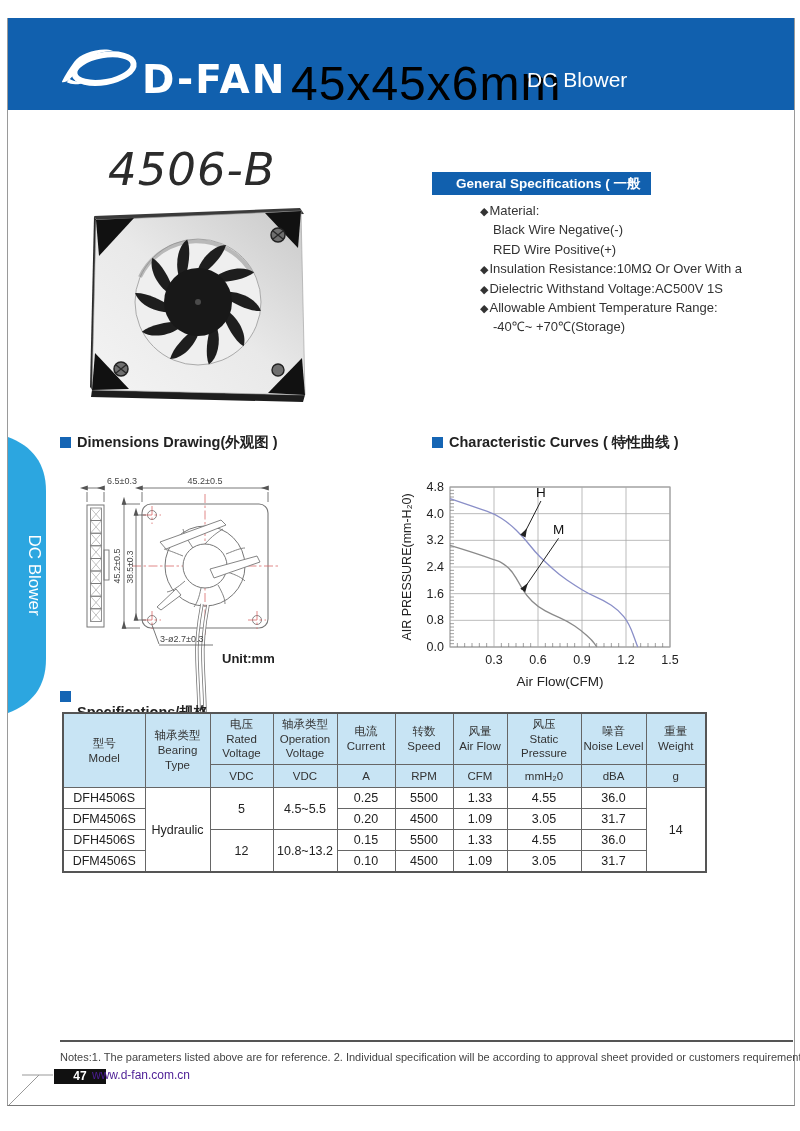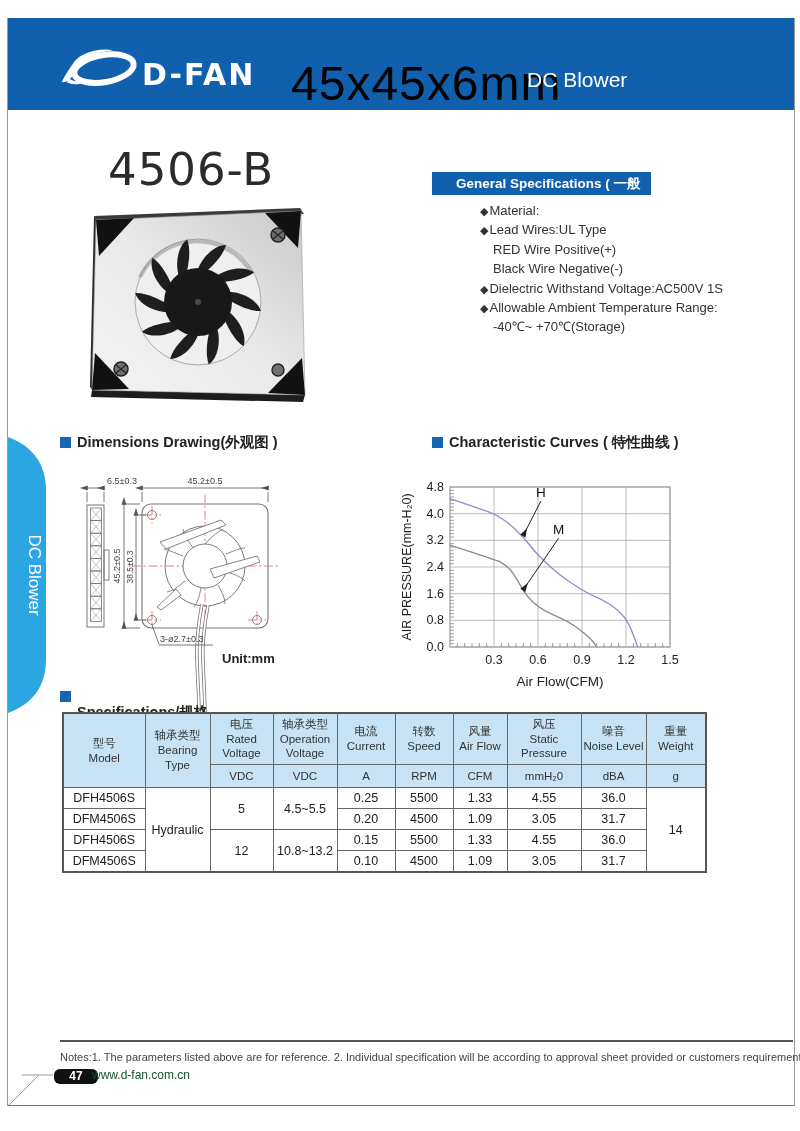--- a/index.html
+++ b/index.html
@@ -3,27 +3,27 @@
 <meta charset="utf-8">
 <style>
   html,body{margin:0;padding:0;background:#ffffff;}
   body{font-family:"Liberation Sans",sans-serif;-webkit-font-smoothing:antialiased;}
   #page{position:relative;width:800px;height:1131px;margin:0 auto;background:#fff;overflow:hidden;}
   .abs{position:absolute;}
   
   #frame{left:7px;top:18px;width:786px;height:1087px;border-left:1px solid #9a9a9a;border-right:1px solid #9a9a9a;border-bottom:1px solid #777;}
   
   #header-bar{left:7px;top:18px;width:787px;height:92px;background:#1160ae;}
-  #brand-name{left:142px;top:57px;color:#fff;font-size:30px;font-weight:bold;letter-spacing:2px;font-family:"DejaVu Sans",sans-serif;}
+  #brand-name{left:142px;top:57px;color:#fff;font-size:39px;font-weight:bold;letter-spacing:2px;font-family:"DejaVu Sans",sans-serif;}
   #size-title{left:291px;top:56px;color:#000000;font-size:48px;letter-spacing:1px;}
   #type-label{left:527px;top:68px;color:#fff;font-size:21px;}
   
   #ribbon{left:8px;top:437px;}
   
-  #model-title{left:108px;top:143px;font-size:45px;color:#2b2b2b;font-family:"DejaVu Sans",sans-serif;letter-spacing:1px;}
+  #model-title{left:108px;top:143px;font-size:45px;color:#2b2b2b;font-family:"DejaVu Sans",sans-serif;letter-spacing:1px;font-style:italic;}
   
   #gs-bar{left:432px;top:172px;width:219px;height:23px;background:#1160ae;color:#fff;font-size:13.5px;font-weight:bold;line-height:23px;padding-left:24px;box-sizing:border-box;}
   #gs-list{left:432px;top:201px;width:320px;font-size:13px;color:#333;}
   #gs-list .line{height:19.4px;line-height:19px;white-space:nowrap;margin-left:48px;}
   #gs-list .cont{padding-left:13px;}
   #gs-list .dia{font-size:11px;margin-right:1px;}
   
   .sec-head{font-size:14.5px;color:#222;font-weight:bold;}
   .sq{width:11px;height:11px;background:#1565b4;display:inline-block;}
   #dim-head-sq{left:60px;top:437px;} #dim-head-t{left:77px;top:433px;}
@@ -33,22 +33,22 @@
   #spec-table{left:62px;top:712px;border-collapse:collapse;table-layout:fixed;width:643px;font-size:12px;color:#222;}
   #spec-table th,#spec-table td{border:1px solid #666;padding:0;text-align:center;vertical-align:middle;font-weight:normal;}
   #spec-table{border:2px solid #555;}
   #spec-table thead th{background:#c8e4f4;font-size:11.5px;color:#333;line-height:1.3;}
   #spec-table .hname{height:50px;}
   #spec-table .hunit{height:22px;}
   #spec-table tbody td{height:20px;font-size:12.5px;background:#fff;}
   
   #notes-line{left:60px;top:1040px;width:733px;height:2px;background:#555;}
   #notes{left:60px;top:1051px;width:733px;font-size:11px;color:#444;white-space:nowrap;}
-  #page-badge{left:54px;top:1069px;width:44px;height:15px;background:#111;color:#fff;font-size:12px;font-weight:bold;text-align:center;line-height:15px;border-radius:6px;}
-  #website{left:92px;top:1068px;font-size:12px;color:#14532d;text-decoration:none;}
+  #page-badge{left:54px;top:1069px;width:52px;height:15px;background:#111;color:#fff;font-size:12px;font-weight:bold;text-align:center;line-height:15px;}
+  #website{left:92px;top:1068px;font-size:12px;color:#4c1d95;text-decoration:none;}
   svg text{font-family:"Liberation Sans",sans-serif;}
 </style>
 </head>
 <body>
 
 <div id="page">
 
   <div class="abs" id="header-bar"></div>
   <svg class="abs" style="left:62px;top:47px;" width="80" height="42" viewBox="0 0 80 42">
     <g transform="rotate(-10 40 22)">
@@ -106,23 +106,23 @@
     <circle cx="196" cy="33" r="7" fill="#6f6f6f" stroke="#222" stroke-width="1.5"></circle>
     <path d="M191,29 l10,8 M191,37 l10,-8" stroke="#2a2a2a" stroke-width="1.4"></path>
     <circle cx="39" cy="167" r="7" fill="#6f6f6f" stroke="#222" stroke-width="1.5"></circle>
     <path d="M34,163 l10,8 M34,171 l10,-8" stroke="#2a2a2a" stroke-width="1.4"></path>
     <circle cx="196" cy="168" r="6" fill="#6f6f6f" stroke="#222" stroke-width="1.4"></circle>
   </svg>
 
   <div class="abs" id="gs-bar">General Specifications ( 一般规格 )</div>
   <div class="abs" id="gs-list">
       <div class="line"><span class="dia">◆</span>Material:</div>
-      <div class="line"><span class="dia">◆</span>Lead Wires:UL Type</div>
+      <div class="line cont">Black Wire Negative(-)</div>
       <div class="line cont">RED Wire Positive(+)</div>
-      <div class="line cont">Black Wire Negative(-)</div>
+      <div class="line"><span class="dia">◆</span>Insulation Resistance:10MΩ Or Over With a</div>
       <div class="line"><span class="dia">◆</span>Dielectric Withstand Voltage:AC500V 1S</div>
       <div class="line"><span class="dia">◆</span>Allowable Ambient Temperature Range:</div>
       <div class="line cont">-40℃~ +70℃(Storage)</div>
     </div>
 
   <span class="abs sq" id="dim-head-sq"></span>
   <div class="abs sec-head" id="dim-head-t">Dimensions Drawing(外观图 )</div>
   <span class="abs sq" id="cur-head-sq"></span>
   <div class="abs sec-head" id="cur-head-t">Characteristic Curves ( 特性曲线 )</div>
 

